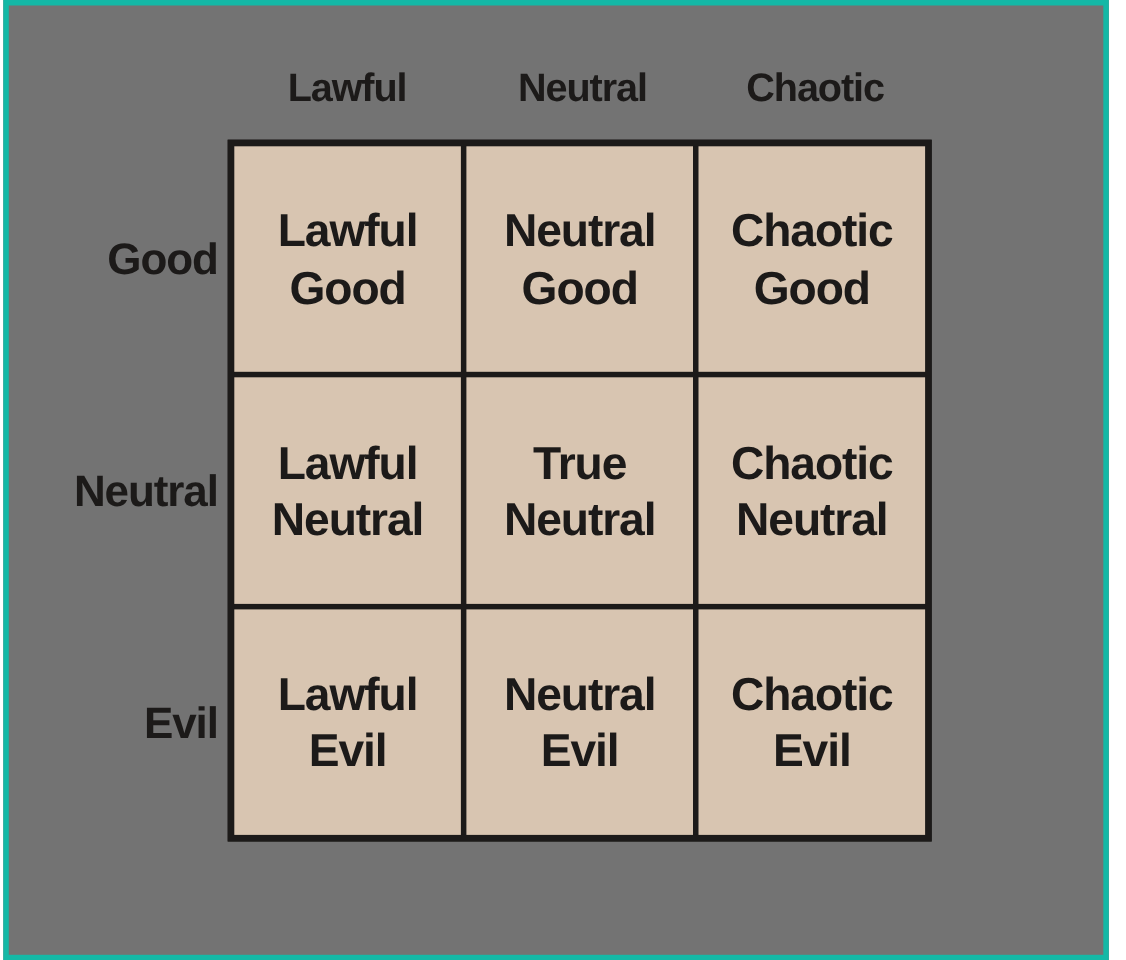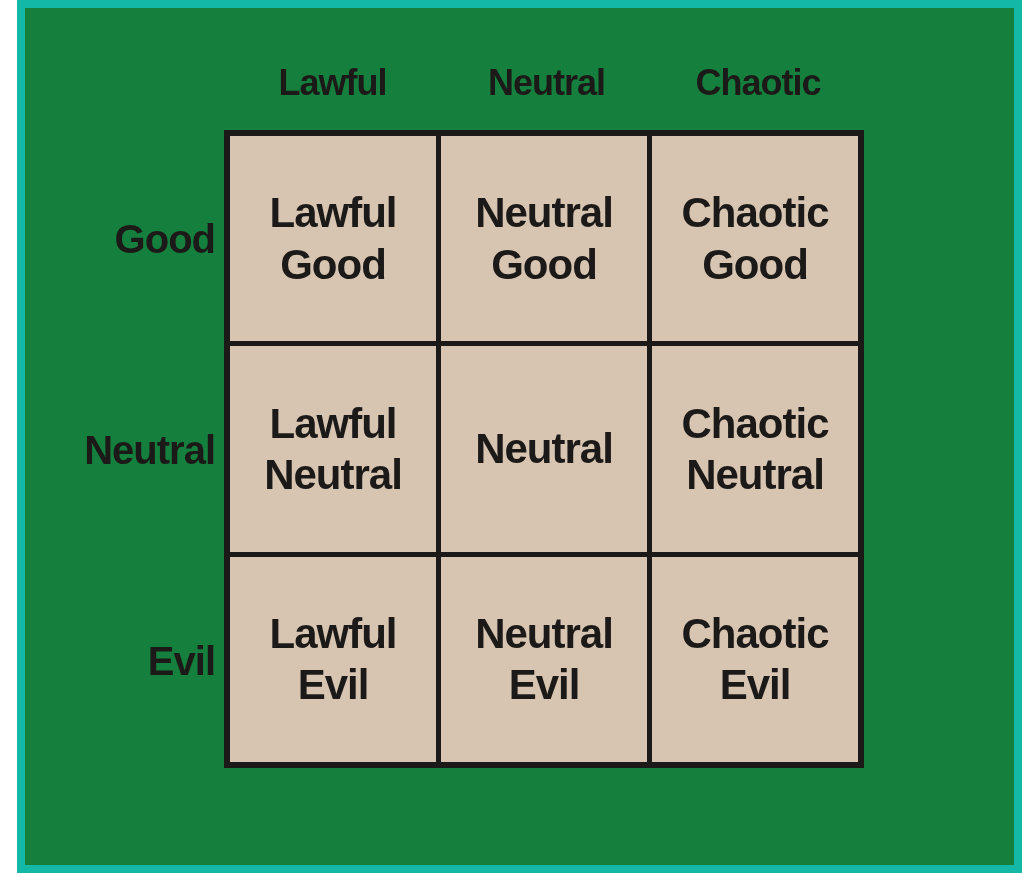--- a/index.html
+++ b/index.html
@@ -7,27 +7,27 @@
     padding: 0;
     background: #ffffff;
     width: 1024px;
     height: 873px;
     font-family: "Liberation Sans", sans-serif;
     position: relative;
     overflow: hidden;
   }
   .page-frame {
     position: absolute;
-    left: 17px;
+    left: 3px;
     top: 0;
     width: 1005px;
     height: 873px;
     box-sizing: border-box;
-    border: 8px solid #14b8a6;
-    background: #15803d;
+    border: 5px solid #14b8a6;
+    background: #737373;
   }
   .col-header {
     position: absolute;
     top: 52px;
     height: 46px;
     line-height: 46px;
     text-align: center;
     font-size: 36px;
     font-weight: bold;
     letter-spacing: -1px;
@@ -104,20 +104,21 @@
     </div>
     <div class="cell">
       <span>Chaotic</span>
       <span>Good</span>
     </div>
     <div class="cell">
       <span>Lawful</span>
       <span>Neutral</span>
     </div>
     <div class="cell">
+      <span>True</span>
       <span>Neutral</span>
     </div>
     <div class="cell">
       <span>Chaotic</span>
       <span>Neutral</span>
     </div>
     <div class="cell">
       <span>Lawful</span>
       <span>Evil</span>
     </div>

